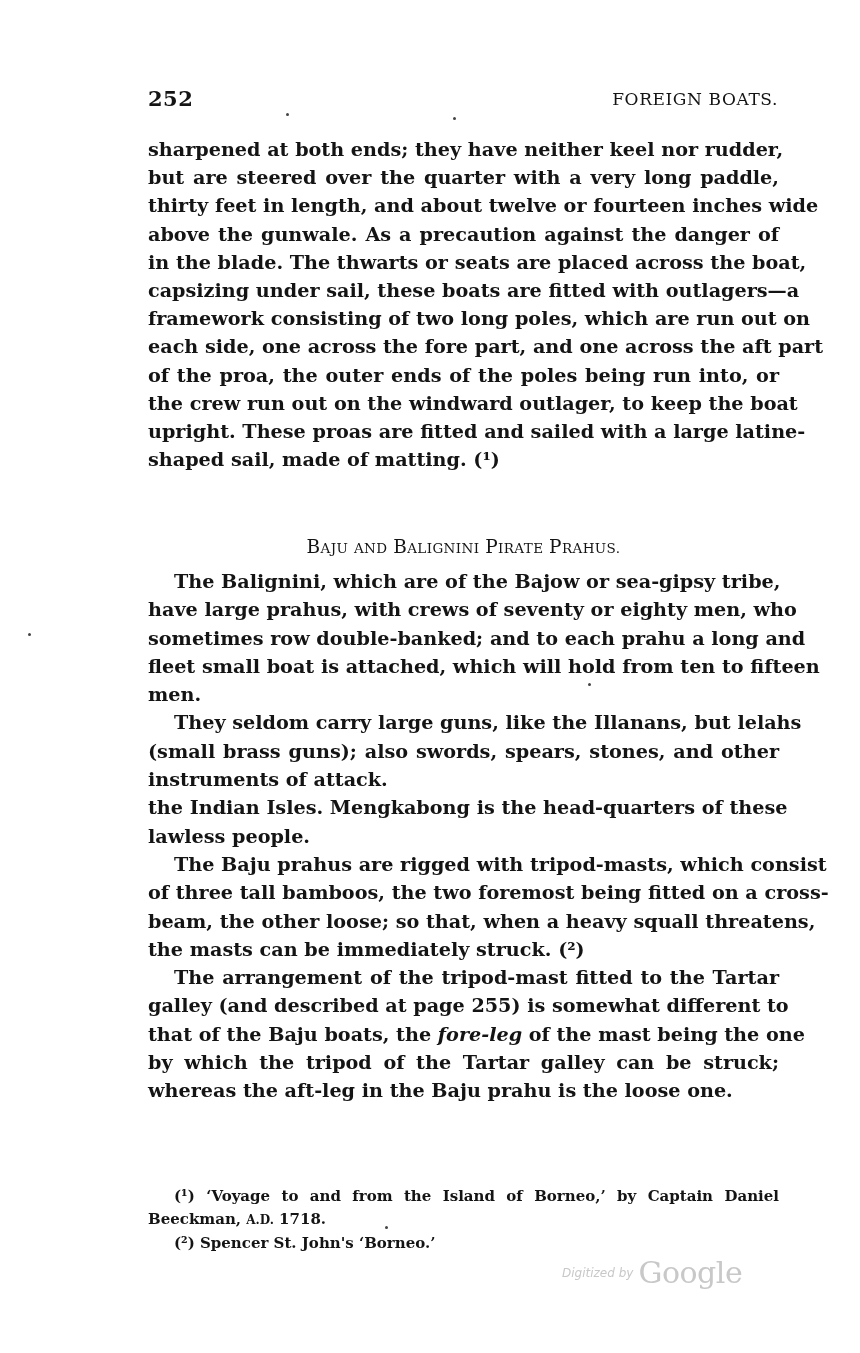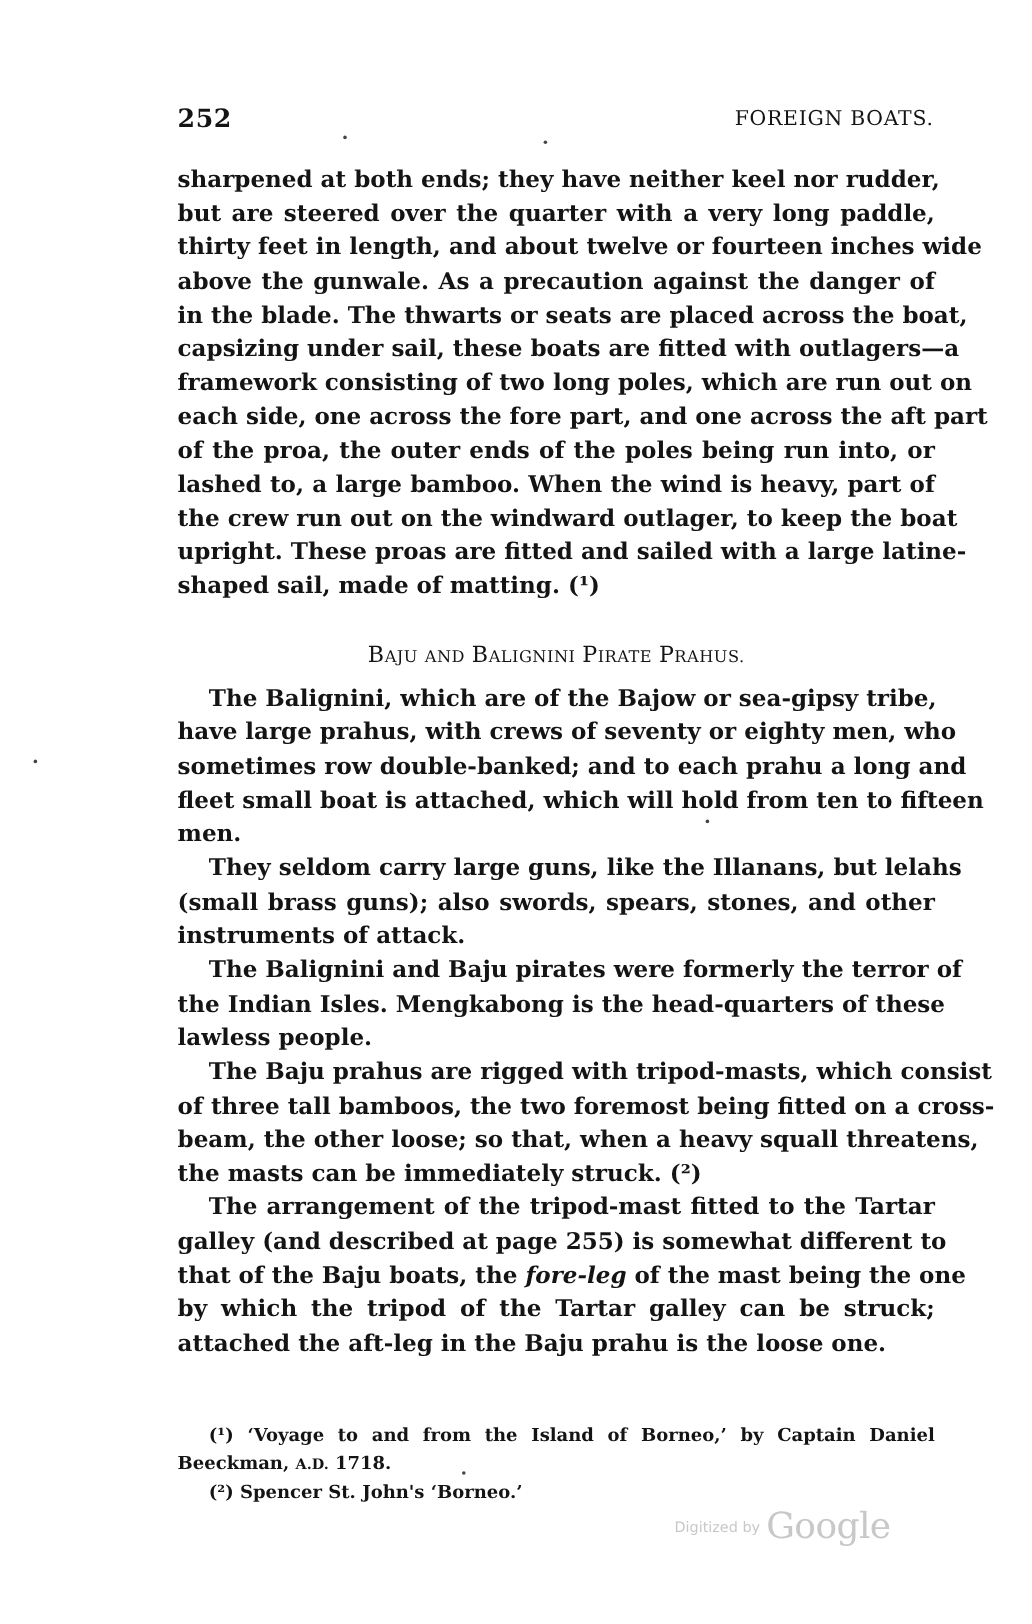--- a/index.html
+++ b/index.html
@@ -15,21 +15,21 @@
     .section-head { position:absolute; left:148px; top:536px; width:631px; text-align:center; font-size:16.5px; font-weight:normal; letter-spacing:0.4px; }
     .sc-big { font-size:18.5px; }
     .sc-small { font-size:13.5px; }
     .body2 { position:absolute; left:148px; top:568px; width:631px; font-size:19.2px; line-height:28.3px; font-weight:bold; }
     .fn { position:absolute; left:148px; top:1146px; width:631px; font-size:15px; line-height:23px; font-weight:bold; }
     .fn .l { display:block; white-space:nowrap; }
     .fn .just { text-align:justify; text-align-last:justify;margin-top:39px; }
     .ind { padding-left:26px; }
     .smallcaps { font-size:12px; }
     .google { position:absolute; left:562px; top:1255px; color:#c8c8c8; white-space:nowrap; }
-    .google .by { font-family:"DejaVu Sans", sans-serif; font-size:12px; vertical-align:middle; }
+    .google .by { font-family:"DejaVu Sans", sans-serif; font-size:12px; vertical-align:middle;font-style:italic; }
     .google .g { font-family:"DejaVu Serif", serif; font-size:30px; vertical-align:middle; letter-spacing:-0.5px; }
     .speck { position:absolute; width:3px; height:3px; background:#444; border-radius:50%; }
   </style>
 </head>
 <body>
 
 <div class="page">
 
   <div class="header">
     <span class="pagenum">252</span>
@@ -39,21 +39,20 @@
   <div class="body">
     <span class="line">sharpened at both ends; they have neither keel nor rudder,</span>
     <span class="line">but are steered over the quarter with a very long paddle,</span>
     <span class="line">thirty feet in length, and about twelve or fourteen inches wide</span>
     <span class="line">above the gunwale. As a precaution against the danger of</span>
     <span class="line">in the blade. The thwarts or seats are placed across the boat,</span>
     <span class="line">capsizing under sail, these boats are fitted with outlagers—a</span>
     <span class="line">framework consisting of two long poles, which are run out on</span>
     <span class="line">each side, one across the fore part, and one across the aft part</span>
     <span class="line">of the proa, the outer ends of the poles being run into, or</span>
-    <span class="line">lashed to, a large bamboo. When the wind is heavy, part of</span>
     <span class="line">the crew run out on the windward outlager, to keep the boat</span>
     <span class="line">upright. These proas are fitted and sailed with a large latine-</span>
     <span class="line last"><span>shaped sail, made of matting. </span><span>(¹)</span></span>
   </div>
 
   <div class="section-head">
     <span><span class="sc-big">B</span><span class="sc-small">AJU</span></span>
     <span><span class="sc-small">AND</span></span>
     <span><span class="sc-big">B</span><span class="sc-small">ALIGNINI</span></span>
     <span><span class="sc-big">P</span><span class="sc-small">IRATE</span></span>
@@ -67,36 +66,35 @@
       <span class="line">sometimes row double-banked; and to each prahu a long and</span>
       <span class="line">fleet small boat is attached, which will hold from ten to fifteen</span>
       <span class="line last">men.</span>
     </div>
     <div>
       <span class="line ind">They seldom carry large guns, like the Illanans, but lelahs</span>
       <span class="line">(small brass guns); also swords, spears, stones, and other</span>
       <span class="line last">instruments of attack.</span>
     </div>
     <div>
-      <span class="line ind">The Balignini and Baju pirates were formerly the terror of</span>
       <span class="line">the Indian Isles. Mengkabong is the head-quarters of these</span>
       <span class="line last">lawless people.</span>
     </div>
     <div>
       <span class="line ind">The Baju prahus are rigged with tripod-masts, which consist</span>
       <span class="line">of three tall bamboos, the two foremost being fitted on a cross-</span>
       <span class="line">beam, the other loose; so that, when a heavy squall threatens,</span>
       <span class="line last"><span>the masts can be immediately struck. </span><span>(²)</span></span>
     </div>
     <div>
       <span class="line ind">The arrangement of the tripod-mast fitted to the Tartar</span>
       <span class="line">galley (and described at page 255) is somewhat different to</span>
       <span class="line"><span>that of the Baju boats, the </span><i>fore-leg</i><span> of the mast being the one</span></span>
       <span class="line">by which the tripod of the Tartar galley can be struck;</span>
-      <span class="line last">attached the aft-leg in the Baju prahu is the loose one.</span>
+      <span class="line last">whereas the aft-leg in the Baju prahu is the loose one.</span>
     </div>
   </div>
 
   <div class="fn">
     <span class="l just ind"><span>(¹)</span> <span>‘Voyage to and from the Island of Borneo,’ by Captain Daniel</span></span>
     <span class="l"><span>Beeckman, </span><span class="smallcaps">A.D.</span><span> 1718.</span></span>
     <span class="l ind"><span>(²)</span> <span>Spencer St. John's ‘Borneo.’</span></span>
   </div>
 
   <div class="google">

